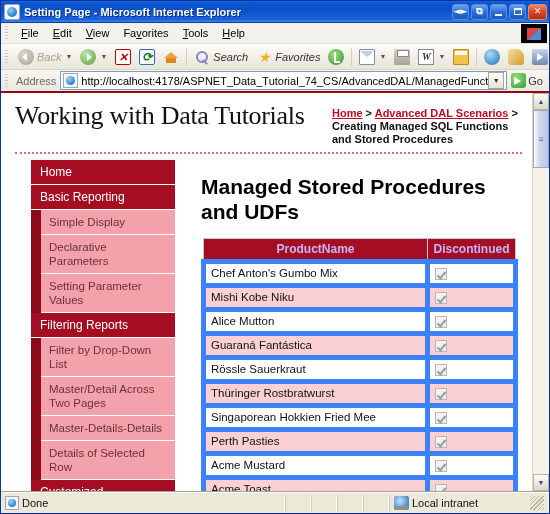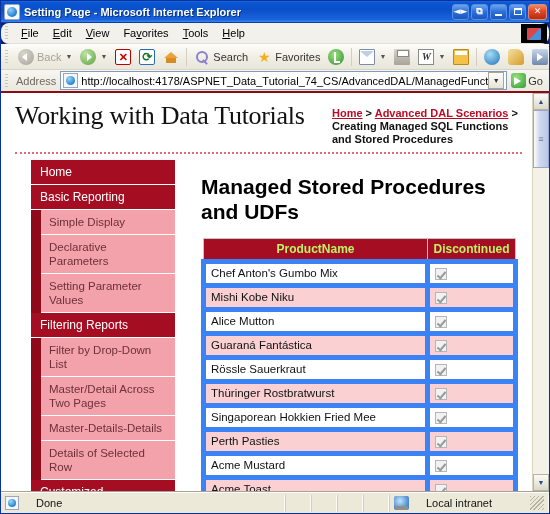--- a/index.html
+++ b/index.html
@@ -62,21 +62,20 @@
   }
   .wbtn .minline { width: 7px; height: 2px; background: #fff; margin-top: 6px; }
 
   
   .menubar {
     height: 21px; flex: 0 0 21px;
     background: #f2f1ec;
     display: flex; align-items: center;
     border-bottom: 1px solid #e3e0d6;
     position: relative;
-    border-radius: 8px;
   }
   .grip { width: 8px; height: 16px; margin: 0 3px 0 2px; position: relative; flex:0 0 8px;}
   .grip::before {
     content: ""; position: absolute; left: 2px; top: 1px;
     width: 3px; height: 14px;
     background: repeating-linear-gradient(180deg,#c9c6bb 0 1px,transparent 1px 3px);
   }
   .menuitem {
     font-size: 11px; color: #000;
     padding: 2px 7px; white-space: nowrap;
@@ -95,20 +94,21 @@
     opacity: .85;
     border-radius: 1px;
   }
 
   
   .toolbar {
     height: 26px; flex: 0 0 26px;
     background: linear-gradient(180deg,#fdfdfb 0%,#f1efe6 50%,#e9e6da 100%);
     display: flex; align-items: center;
     border-bottom: 1px solid #d8d4c6;
+    font-style: italic;
   }
   .tb {
     display: flex; align-items: center; gap: 3px;
     padding: 0 4px; font-size: 11px; color: #333; white-space: nowrap;
     height: 22px;
   }
   .tb.disabled { color: #a9a295; }
   .tbicon {
     width: 16px; height: 16px; position: relative; display:block;
     flex: 0 0 16px;
@@ -294,21 +294,21 @@
   .content { flex: 1 1 auto; padding: 14px 4px 0 26px; min-width: 0; }
   .content h2 {
     margin: 0 0 14px 0; font-size: 21px; line-height: 25px;
     color: #000; font-weight: bold;
   }
   table.grid {
     border-collapse: collapse; width: 100%;
     font-size: 11.5px;
   }
   table.grid th {
-    background: #a50d22; color: #bef264;
+    background: #a50d22; color: #c4b5fd;
     font-weight: bold; font-size: 12px;
     padding: 3px 4px; text-align: center;
     border: 1px solid #c5c5c5;
   }
   table.grid td {
     padding: 3px 5px; border: 5px solid #3b82f6;
     color: #111; white-space: nowrap;
   }
   table.grid tr.alt td { background: #fbd0d2; }
   table.grid td.chk { width: 88px; }
@@ -353,21 +353,21 @@
   
   .statusbar {
     height: 21px; flex: 0 0 21px;
     background: #ece9d8;
     display: flex; align-items: center;
     font-size: 11px; color: #111;
     border-top: 1px solid #fff;
   }
   .sb-cell {
     height: 17px; display: flex; align-items: center;
-    padding: 0 4px; gap: 17px;
+    padding: 0 4px; gap: 3px;
     border-left: 1px solid #d3cfbe; border-right: 1px solid #fbfaf4;
   }
   .sb-done { flex: 1 1 auto; border-left: none; }
   .sb-pane { width: 26px; flex: 0 0 26px; }
   .sb-zone { flex: 0 0 auto; width: 160px; }
   .sb-doc-ic {
     width: 14px; height: 14px; flex: 0 0 14px;
     background: #f6f6f6; border: 1px solid #9aa6bb; position: relative;
   }
   .sb-doc-ic::after {

